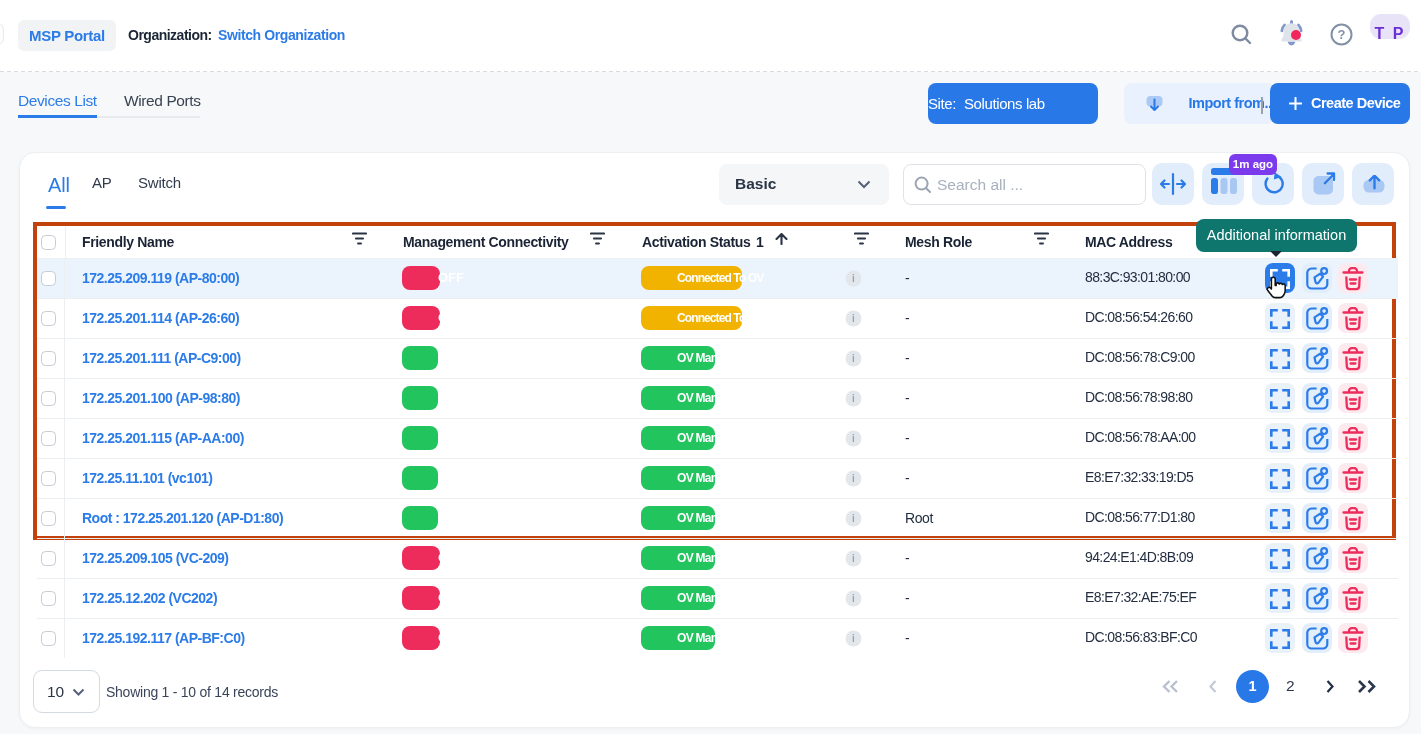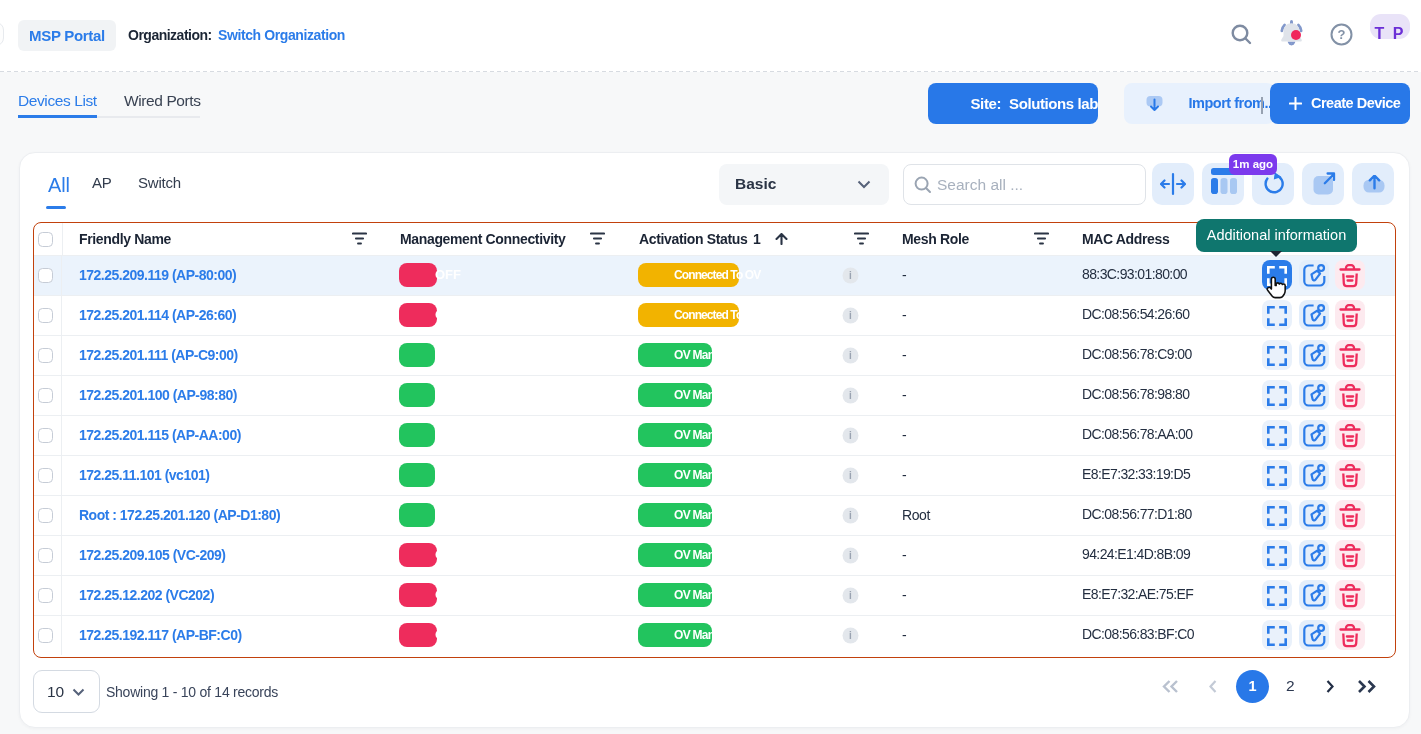--- a/index.html
+++ b/index.html
@@ -16,21 +16,21 @@
 .orglink { position:absolute; left:218px; top:27px; font-size:14px; letter-spacing:-0.4px; font-weight:bold; color:#2b7ce9; }
 .avatar { position:absolute; left:1370px; top:14px; width:40px; height:25px; background:#e9e3f8; border-radius:11px; color:#6b2fd6; font-weight:bold; font-size:16px; text-align:center; line-height:40px; letter-spacing:2px; }
 
 
 .tab1 { position:absolute; left:18px; top:92px; font-size:15.5px; letter-spacing:-0.4px; color:#2b7ce9; }
 .tab2 { position:absolute; left:124px; top:92px; font-size:15.5px; letter-spacing:-0.4px; color:#3a4353; }
 .tabline-gray { position:absolute; left:18px; top:116px; width:182px; height:2px; background:#e8eaee; }
 .tabline-blue { position:absolute; left:18px; top:115px; width:79px; height:3px; background:#2b7ce9; }
 
 
-.btn-site { position:absolute; left:928px; top:83px; width:170px; height:41px; background:#2878e8; border-radius:8px; color:#fff; font-weight:bold; font-size:15px; letter-spacing:-0.4px; text-align:right; line-height:41px; white-space:nowrap; }
+.btn-site { position:absolute; left:928px; top:83px; width:170px; height:41px; background:#2878e8; border-radius:8px; color:#fff; font-weight:normal; font-size:15px; letter-spacing:-0.4px; text-align:left; line-height:41px; white-space:nowrap; }
 .btn-import { position:absolute; left:1124px; top:83px; width:151px; height:41px; background:#e8f1fd; border-radius:8px; color:#2878e8; font-weight:bold; font-size:14.5px; letter-spacing:-0.5px; line-height:41px; white-space:nowrap;text-align:right; }
 .vsep { position:absolute; left:1261px; top:97px; width:2px; height:17px; background:#97a1b1; }
 .btn-create { position:absolute; left:1270px; top:83px; width:140px; height:41px; background:#2878e8; border-radius:8px; color:#fff; font-weight:bold; font-size:14.5px; letter-spacing:-0.5px; line-height:41px; white-space:nowrap; }
 
 
 .card { position:absolute; left:19px; top:152px; width:1391px; height:576px; background:#fff; border:1px solid #eceef1; border-radius:16px; box-shadow:0 1px 3px rgba(40,50,70,0.04); }
 .ctab-all { position:absolute; left:48px; top:174px; font-size:20px; letter-spacing:-0.2px; color:#2b7ce9; }
 .ctab-ap { position:absolute; left:92px; top:174px; font-size:15px; letter-spacing:-0.2px; color:#323c4d; }
 .ctab-switch { position:absolute; left:138px; top:174px; font-size:15px; letter-spacing:-0.2px; color:#323c4d; }
 .ctab-line { position:absolute; left:46px; top:206px; width:20px; height:3px; background:#2b7ce9; border-radius:2px; }
@@ -39,21 +39,21 @@
 .dd-basic span { position:absolute; left:16px; top:11px; font-size:15.5px; font-weight:bold; color:#2a3445; }
 .searchbox { position:absolute; left:903px; top:164px; width:243px; height:41px; background:#fff; border:1px solid #dfe3e8; border-radius:8px; }
 .searchbox span { position:absolute; left:33px; top:11px; font-size:15.5px; color:#a8b1be; }
 
 .iconbtn { position:absolute; top:163px; width:42px; height:42px; background:#e2edfb; border-radius:10px; }
 .badge-1mago { position:absolute; left:1229px; top:154px; width:48px; height:21px; background:#7c3aed; border-radius:6px; color:#fff; font-size:11.5px; font-weight:bold; text-align:center; line-height:21px; z-index:6; }
 .tooltip { position:absolute; left:1196px; top:219px; width:161px; height:33px; background:#0f766e; border-radius:8px; color:#fff; font-size:14.5px; text-align:center; line-height:33px; z-index:6; }
 .tooltip::after { content:""; position:absolute; left:74px; top:32px; border:6px solid transparent; border-top-color:#1d2433; }
 
 
-.tbl { position:absolute; left:33px; top:222px; width:1363px; height:436px; border:1px solid #c2410c; border-radius:8px; background:#fff; }
+.tbl { position:absolute; left:33px; top:222px; width:1363px; height:318px; border:4px solid #c2410c; border-radius:0; background:#fff; }
 .thead { position:absolute; left:0; top:0; width:1361px; height:32px; }
 .thead .vline { position:absolute; left:28px; top:0; width:1px; height:32px; background:#eceff2; }
 .th { position:absolute; top:8px; font-size:14px; letter-spacing:-0.35px; font-weight:bold; color:#1b2434; white-space:nowrap; }
 .row { position:absolute; left:0; width:1361px; height:40px; border-top:1px solid #eceff2; }
 .row.hl { background:#ebf3fc; }
 .cbcol { position:absolute; left:0; top:0; width:28px; height:100%; border-right:1px solid #eceff2; }
 .cb { position:absolute; left:4px; top:50%; margin-top:-8px; width:15px; height:15px; border:1.5px solid #c6ccd6; border-radius:4.5px; background:#fff; }
 .name { position:absolute; left:45px; top:10.5px; font-size:14px; letter-spacing:-0.5px; font-weight:bold; color:#2b7ce9; white-space:nowrap; }
 .badge { position:absolute; top:7px; height:24px; border-radius:8px; color:#fff; font-weight:bold; text-align:center;padding-left:36px; }
 .b-off { left:365px; width:38px; background:#ee2c5c; font-size:13px; line-height:24px; }

